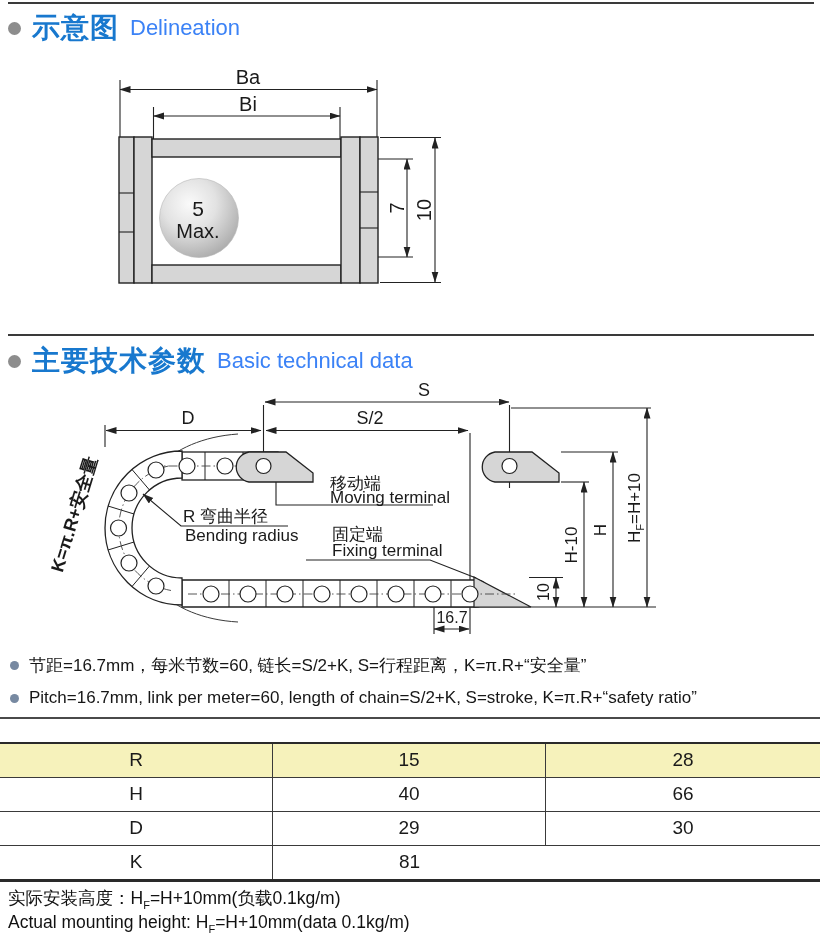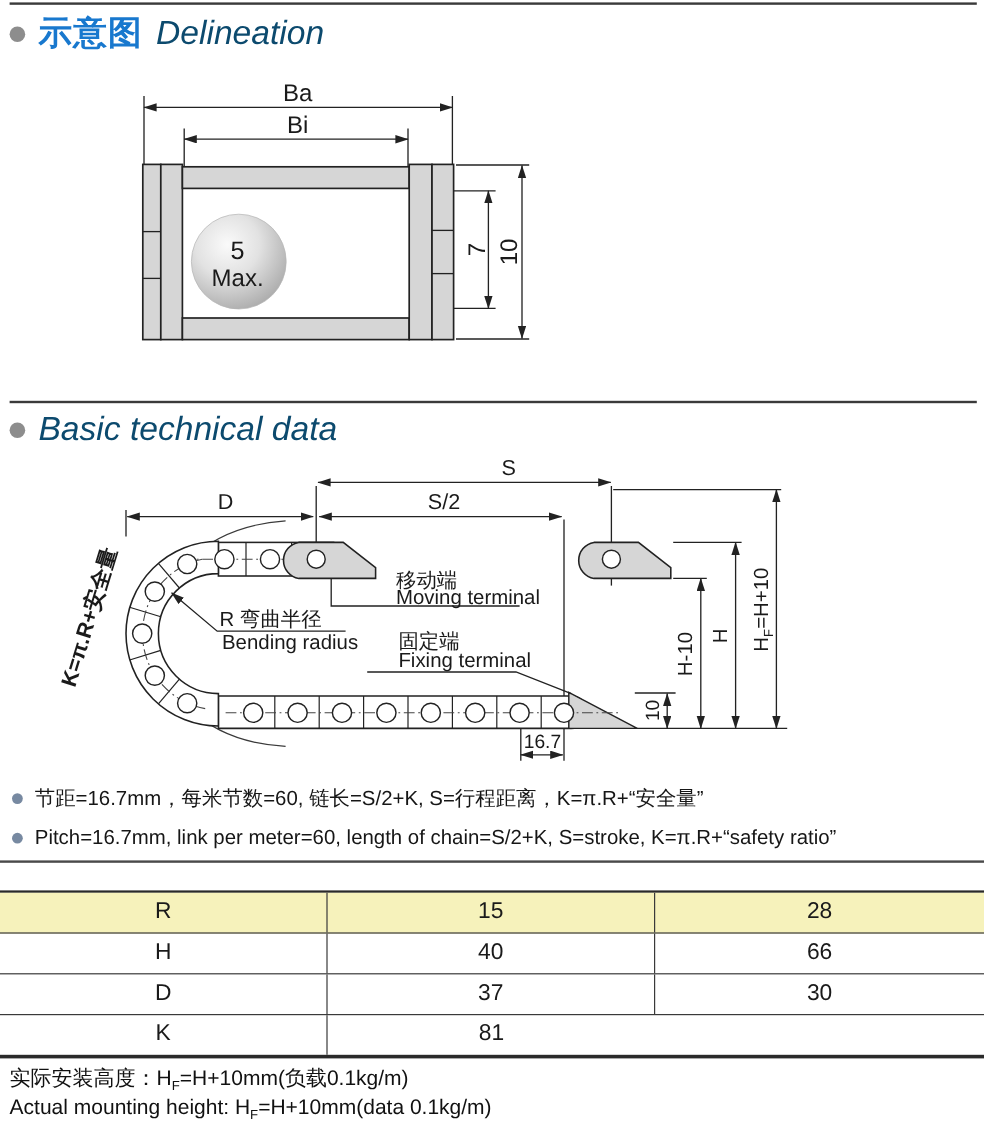--- a/index.html
+++ b/index.html
@@ -5,21 +5,21 @@
   html,body{margin:0;padding:0;}
   body{
     width:820px;height:940px;position:relative;background:#ffffff;
     font-family:"Liberation Sans","DejaVu Sans",sans-serif;color:#1a1a1a;overflow:hidden;
   }
   .rule{position:absolute;left:8px;right:6px;height:2px;background:#3a3a3a;}
   .rule-thin{position:absolute;left:0;right:0;height:2px;background:#4a4a4a;}
   .sec-header{position:absolute;left:8px;display:flex;align-items:center;gap:11px;}
   .sec-dot{width:13px;height:13px;border-radius:50%;background:#8d8d8d;flex:0 0 auto;}
   .sec-cn{font-size:28px;font-weight:bold;color:#1878ce;letter-spacing:1px;}
-  .sec-en{font-size:28px;color:#0c4a6e;font-style:italic;}
+  .sec-en{font-size:22px;color:#3b82f6;}
   .note{position:absolute;left:10px;display:flex;align-items:center;gap:10px;}
   .note-dot{width:9px;height:9px;border-radius:50%;background:#7789a1;flex:0 0 auto;}
   .note-text{font-size:17px;color:#161616;}
   .tbl{position:absolute;left:0;top:742px;width:820px;border-top:2px solid #2a2a2a;border-bottom:3px solid #2a2a2a;}
   .trow{display:grid;grid-template-columns:273px 273px 274px;height:33px;border-bottom:1.5px solid #3a3a3a;}
   .trow:last-child{border-bottom:none;}
   .trow.yellow{background:#f6f2bb;}
   .tcell{font-size:19px;text-align:center;line-height:32px;}
   .tcell:not(:last-child){border-right:1.5px solid #3a3a3a;}
   .footer-line{position:absolute;left:8px;font-size:17.5px;color:#111;}
@@ -86,20 +86,21 @@
 
   <text x="248" y="84" font-size="20" text-anchor="middle">Ba</text>
   <text x="248" y="111" font-size="20" text-anchor="middle">Bi</text>
   <text x="404" y="208" font-size="20" text-anchor="middle" transform="rotate(-90 404 208)">7</text>
   <text x="431" y="210" font-size="20" text-anchor="middle" transform="rotate(-90 431 210)">10</text>
 </svg>
 
 <div class="rule" style="top:334px;"></div>
 <div class="sec-header" style="top:342px;">
   <span class="sec-dot"></span>
+  <span class="sec-cn">主要技术参数</span>
   <span class="sec-en">Basic technical data</span>
 </div>
 
 <svg width="820" height="267" viewBox="0 378 820 267" style="top:378px;">
   <defs>
     <marker id="ar2" markerUnits="userSpaceOnUse" markerWidth="11" markerHeight="8" refX="10.5" refY="3.5" orient="auto-start-reverse">
       <path d="M0 0 L11 3.5 L0 7 Z" fill="#222"></path>
     </marker>
   </defs>
 
@@ -222,21 +223,21 @@
     <div class="tcell">15</div>
     <div class="tcell">28</div>
   </div>
   <div class="trow">
     <div class="tcell">H</div>
     <div class="tcell">40</div>
     <div class="tcell">66</div>
   </div>
   <div class="trow">
     <div class="tcell">D</div>
-    <div class="tcell">37</div>
+    <div class="tcell">29</div>
     <div class="tcell">30</div>
   </div>
   <div class="trow">
     <div class="tcell">K</div>
     <div class="tcell">81</div>
   </div>
 </div>
 
 <div class="footer-line" style="top:886px;"><span>实际安装高度：H</span><sub>F</sub><span>=H+10mm(负载0.1kg/m)</span></div>
 <div class="footer-line" style="top:912px;"><span>Actual mounting height: H</span><sub>F</sub><span>=H+10mm(data 0.1kg/m)</span></div>

